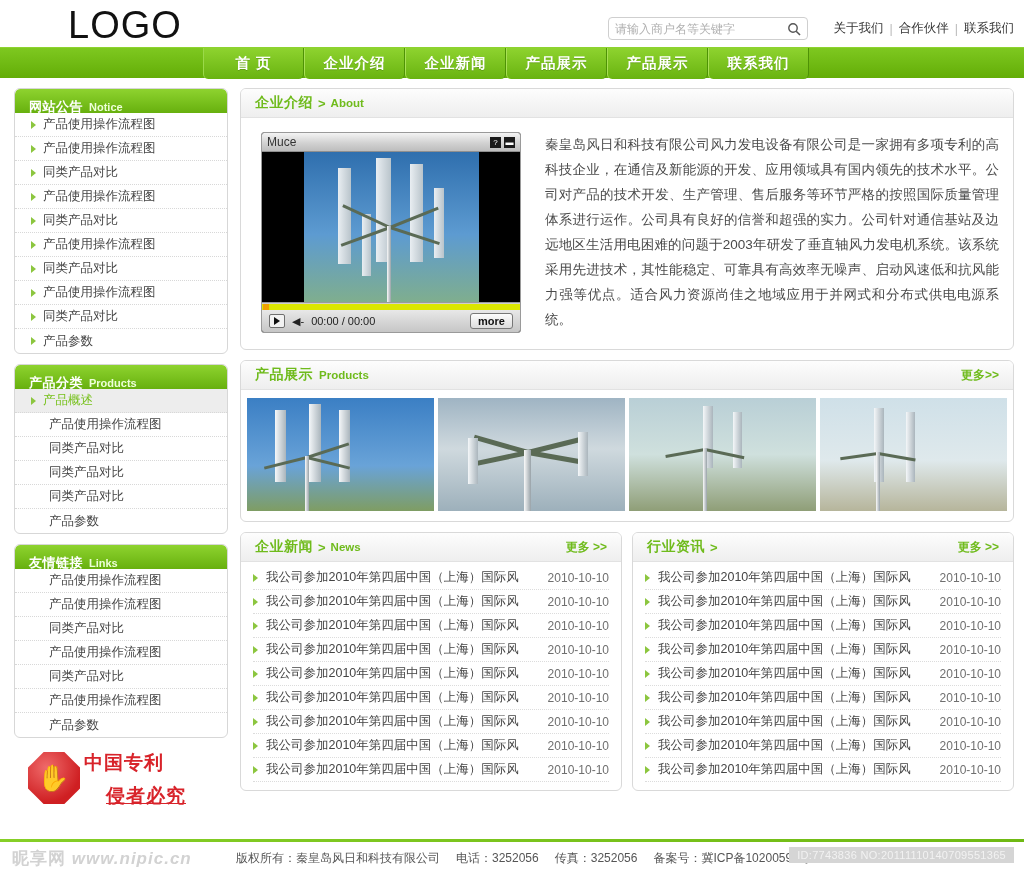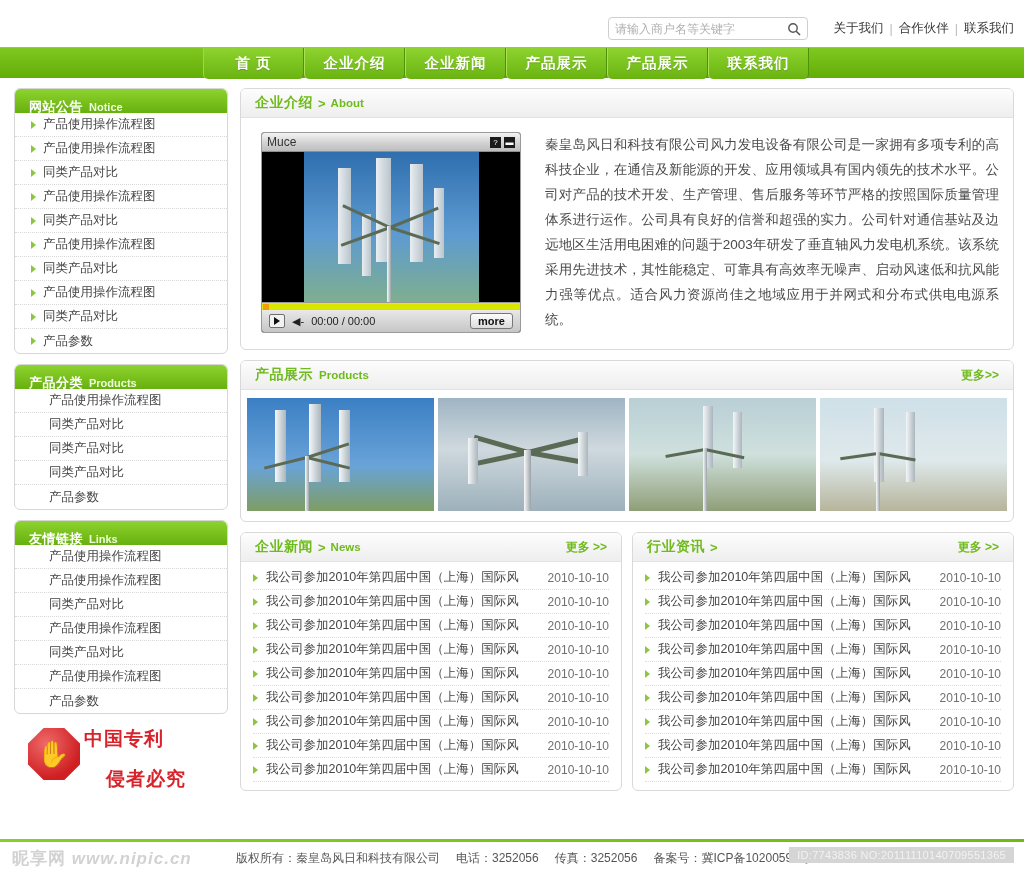--- a/index.html
+++ b/index.html
@@ -99,21 +99,21 @@
     background:radial-gradient(circle at 35% 30%,#ef6a6a,#cf1f22 70%);
     clip-path:polygon(30% 0,70% 0,100% 30%,100% 70%,70% 100%,30% 100%,0 70%,0 30%);
     display:flex; align-items:center; justify-content:center;
   }
   .hand { font-size:26px; color:#fff; line-height:1; }
   .patent-text { position:absolute; left:56px; top:0; }
   .patent-text div {
     font-size:19px; font-weight:bold; color:#d8232a; letter-spacing:1px;
     text-shadow:1px 1px 0 #fff;
   }
-  .patent-text .l2 { margin-left:22px; margin-top:14px; }
+  .patent-text .l2 { margin-left:22px; margin-top:7px;text-decoration:underline; }
 
   
   .box { border:1px solid #d9d9d9; border-radius:6px; background:#fff; margin-bottom:10px; overflow:hidden; }
   .box-head {
     height:29px; display:flex; align-items:center; padding:0 14px;
     background:linear-gradient(to bottom,#fdfdfd,#eeeeee);
     border-bottom:1px solid #e2e2e2;
   }
   .box-head .cn { font-size:14px; font-weight:bold; color:#6fbb1c; letter-spacing:.5px; }
   .box-head .gt { font-size:13px; font-weight:bold; color:#6fbb1c; margin:0 5px; }
@@ -205,20 +205,21 @@
     position:absolute; right:10px; top:5px; background:#d5d5d5; color:#f2f2f2;
     font-size:11px; padding:2px 8px; letter-spacing:.3px;
   }
 </style>
 </head>
 <body>
 
 <div class="page">
 
   <div class="header">
+    <div class="logo">LOGO</div>
 
     <div class="search-box">
       <input class="search-input" type="text" placeholder="请输入商户名等关键字" style="">
       <button class="search-btn">
         <svg width="14" height="14" viewBox="0 0 14 14">
           <circle cx="6" cy="6" r="4.2" fill="none" stroke="#555" stroke-width="1.4"></circle>
           <line x1="9.2" y1="9.2" x2="13" y2="13" stroke="#555" stroke-width="1.6"></line>
         </svg>
       </button>
     </div>
@@ -295,20 +296,24 @@
             </li>
           </ul>
       </div>
 
       <div class="panel">
         <div class="panel-head">
           <span class="cn">产品分类</span>
           <span class="en">Products</span>
         </div>
         <ul class="panel-list" id="products-list">
+            <li class="active">
+              <span class="arrow"></span>
+              <span class="lbl">产品概述</span>
+            </li>
             <li class="noarrow">
               <span class="lbl">产品使用操作流程图</span>
             </li>
             <li class="noarrow">
               <span class="lbl">同类产品对比</span>
             </li>
             <li class="noarrow">
               <span class="lbl">同类产品对比</span>
             </li>
             <li class="noarrow">

